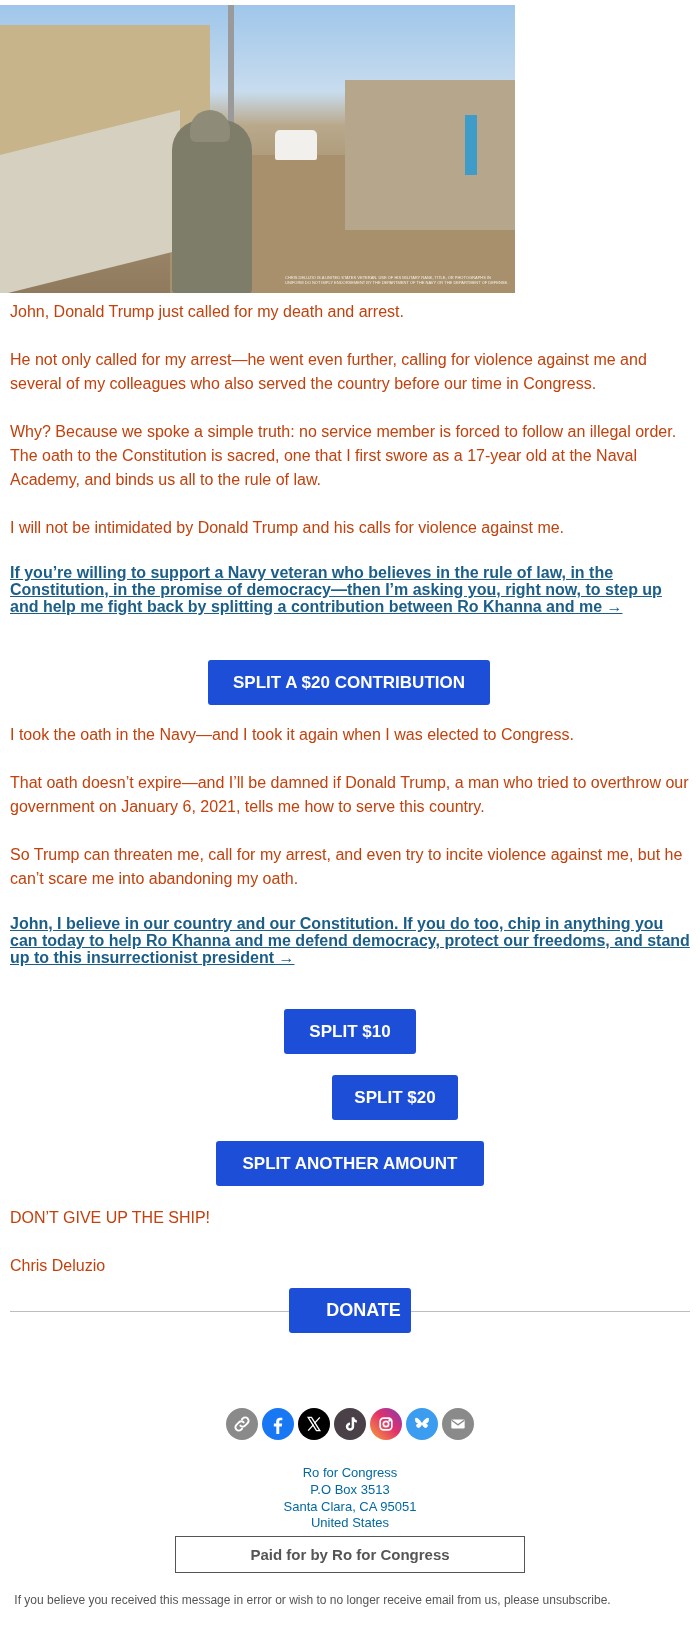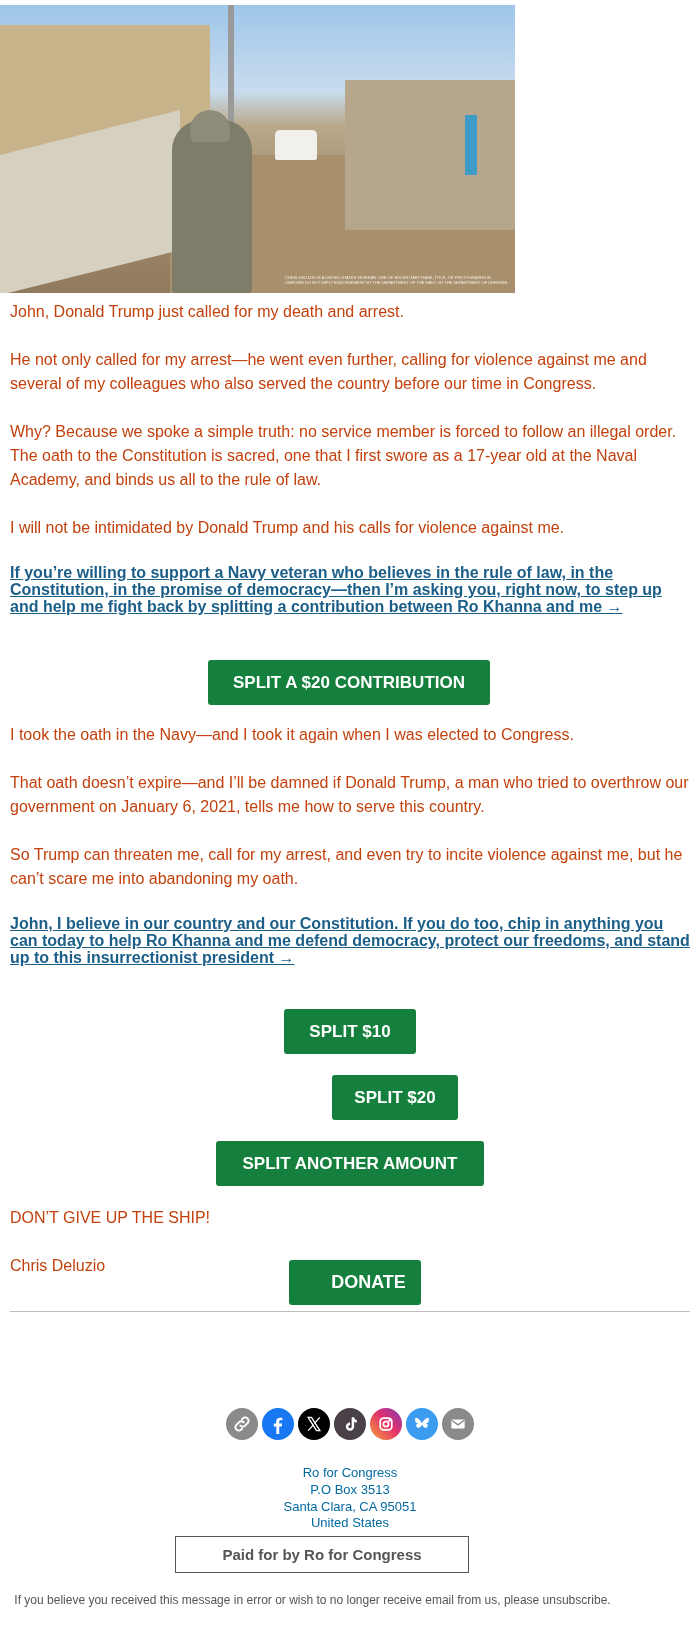--- a/index.html
+++ b/index.html
@@ -18,32 +18,32 @@
   .hero .car { position: absolute; left: 275px; top: 125px; width: 42px; height: 30px; background: #f2f0ec; border-radius: 5px 5px 2px 2px; }
   .hero .pole { position: absolute; left: 228px; top: 0; width: 6px; height: 240px; background: #9a9a9a; }
   .hero .soldier { position: absolute; left: 172px; top: 115px; width: 80px; height: 175px; background: #7d7d6a; border-radius: 30px 30px 6px 6px; }
   .hero .helmet { position: absolute; left: 190px; top: 105px; width: 40px; height: 32px; background: #8e8b78; border-radius: 20px 20px 6px 6px; }
   .hero .caption { position: absolute; left: 285px; top: 270px; width: 225px; font-size: 4px; line-height: 5px; color: #fff; opacity: .85; }
 
   .para { position: absolute; left: 10px; width: 680px; font-size: 16px; line-height: 24px; color: #c2410c; }
   .link-para { position: absolute; left: 10px; width: 680px; font-size: 16px; line-height: 17px; font-weight: bold; color: #1b5e88; text-decoration: underline; }
 
   .btn {
-    position: absolute; background: #15803d; color: #fff; font-weight: bold;
+    position: absolute; background: #1d4ed8; color: #fff; font-weight: bold;
     font-size: 17px; display: flex; align-items: center; justify-content: center;
     border-radius: 3px; letter-spacing: 0;
   }
   .divider { position: absolute; left: 10px; top: 1311px; width: 680px; height: 1px; background: #bdbdbd; }
 
   .social { position: absolute; top: 1408px; left: 226px; display: flex; gap: 4px; }
   .social .ic { width: 32px; height: 32px; border-radius: 50%; display: flex; align-items: center; justify-content: center; }
   .ic svg { width: 20px; height: 20px; }
 
   .addr { position: absolute; left: 0; width: 700px; text-align: center; font-size: 13px; line-height: 17px; color: #0369a1; }
-  .paid { position: absolute; left: 175px; top: 1536px; width: 294px; height: 37px; border: 1px solid #555; display: flex; align-items: center; justify-content: center; font-size: 15px; font-weight: bold; color: #555; }
+  .paid { position: absolute; left: 175px; top: 1536px; width: 350px; height: 37px; border: 1px solid #555; display: flex; align-items: center; justify-content: center; font-size: 15px; font-weight: bold; color: #555; }
   .footer-note { position: absolute; left: 0; top: 1593px; width: 625px; text-align: center; font-size: 12px; color: #555; }
 </style>
 </head>
 <body>
 
 <div class="hero">
   <div class="wall-l"></div>
   <div class="road"></div>
   <div class="wall-r"></div>
   <div class="door"></div>
@@ -70,21 +70,21 @@
 
 <div class="btn" style="left:284px; top:1009px; width:132px; height:45px;">SPLIT $10</div>
 <div class="btn" style="left:287px; top:1075px; width:126px; height:45px;margin-left:45px;">SPLIT $20</div>
 <div class="btn" style="left:216px; top:1141px; width:268px; height:45px;">SPLIT ANOTHER AMOUNT</div>
 
 <p class="para" style="top:1206px">DON’T GIVE UP THE SHIP!</p>
 <p class="para" style="top:1254px">Chris Deluzio</p>
 
 <div class="divider"></div>
 
-<div class="btn" style="left:289px; top:1260px; width:132px; height:45px; font-size:18px;padding-left:27px;">DONATE</div>
+<div class="btn" style="left:289px; top:1288px; width:122px; height:45px; font-size:18px;padding-left:27px;">DONATE</div>
 
 <div class="social">
   <span class="ic" style="background:#8a8a8a">
     <svg viewBox="0 0 24 24" fill="none" stroke="#fff" stroke-width="2.4" stroke-linecap="round">
         <path d="M10 14a4 4 0 0 0 5.7 0l3-3a4 4 0 0 0-5.7-5.7l-1 1"></path>
         <path d="M14 10a4 4 0 0 0-5.7 0l-3 3a4 4 0 0 0 5.7 5.7l1-1"></path>
       </svg>
   </span>
   <span class="ic" style="background:#1877f2">
     <svg viewBox="0 0 24 24">

